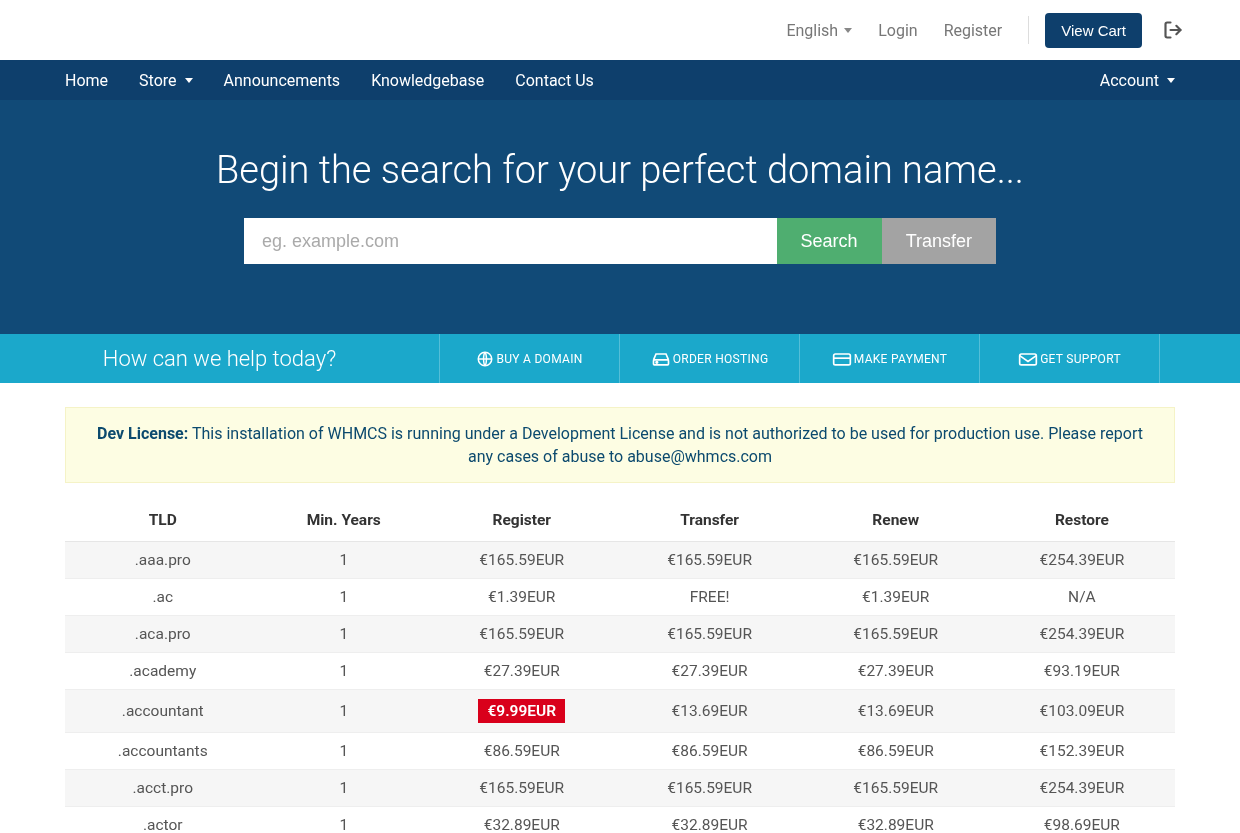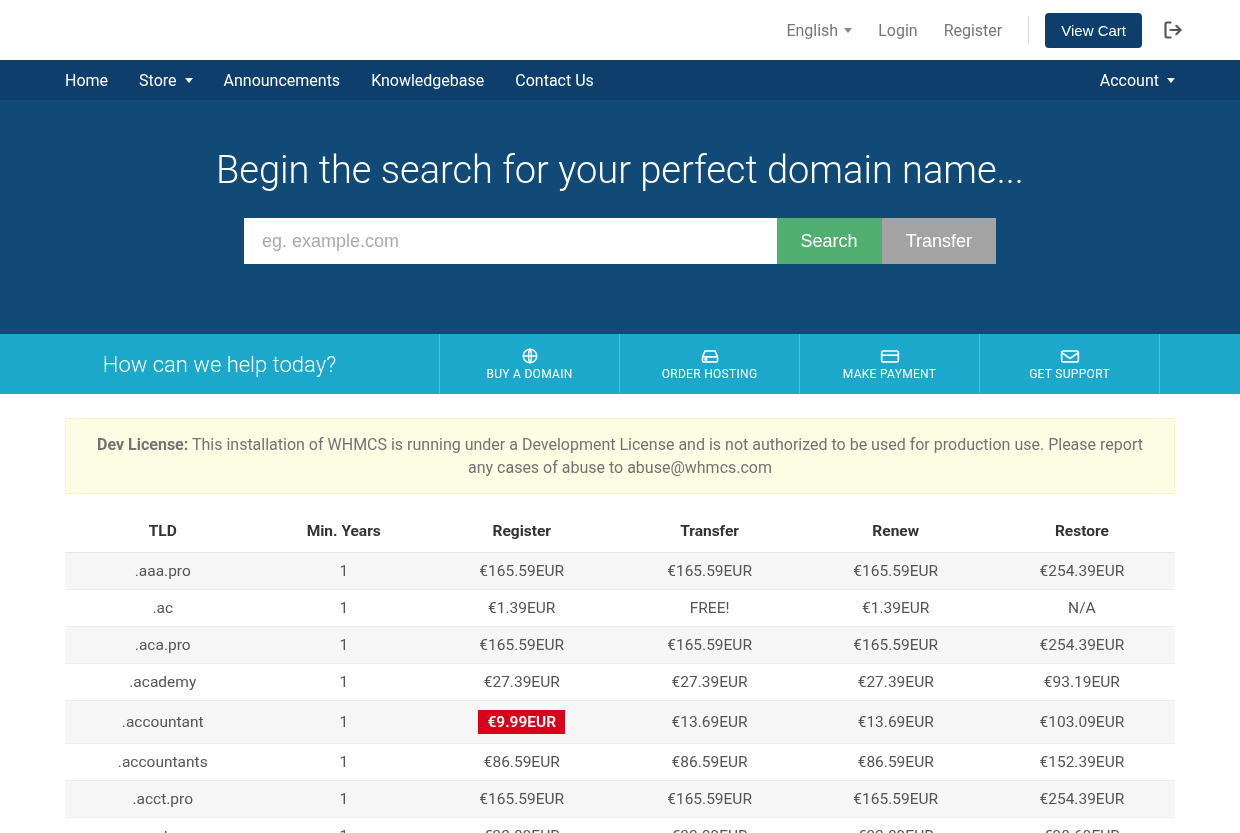--- a/index.html
+++ b/index.html
@@ -23,31 +23,31 @@
   
   .hero { background: #114a77; padding: 48px 0 70px; text-align: center; }
   .hero h1 { color: #fff; font-weight: 300; font-size: 38px; margin-bottom: 26px; }
   .search-row { display: inline-flex; width: 752px; max-width: 90%; }
   .search-input { flex: 1; height: 46px; border: none; padding: 12px 18px; font-size: 18px; color: #555; outline: none; }
   .search-input::placeholder { color: #aaa; }
   .btn-search { background: #4fae70; color: #fff; border: none; padding: 0 24px; font-size: 18px; cursor: pointer; }
   .btn-transfer { background: #a3a3a3; color: #fff; border: none; padding: 0 24px; font-size: 18px; cursor: pointer; }
 
   
-  .help-row { background: #1ba8cb; color: #fff; display: flex; height: 60px; }
+  .help-row { background: #1ba8cb; color: #fff; display: flex; height: 49px; }
   .help-text { flex: 0 0 440px; display: flex; align-items: center; justify-content: center; font-size: 22px; font-weight: 300; border-right: 1px solid rgba(255,255,255,.25); }
-  .help-cell { flex: 1; display: flex; flex-direction: column; align-items: center; justify-content: center; border-right: 1px solid rgba(255,255,255,.25); gap: 2px; cursor: pointer; }
+  .help-cell { flex: 1; display: flex; flex-direction: row; align-items: center; justify-content: center; border-right: 1px solid rgba(255,255,255,.25); gap: 2px; cursor: pointer; }
   .help-cell:last-child { border-right: none; }
   .help-row .spacer { flex: 0 0 80px; }
   .help-cell .ic { height: 18px; display: flex; align-items: center; justify-content: center; }
   .help-cell .lbl { font-size: 12px; letter-spacing: .3px; }
 
   
   .container { max-width: 1140px; margin: 0 auto; padding: 0 15px; }
-  .alert { background: #fdfde3; border: 1px solid #f5f3c7; color: #737373; padding: 14px 24px; margin: 24px 0 18px; text-align: center; font-size: 16px; line-height: 1.45; }
+  .alert { background: #fdfde3; border: 1px solid #f5f3c7; color: #0c4a6e; padding: 14px 24px; margin: 24px 0 18px; text-align: center; font-size: 16px; line-height: 1.45; }
   .alert b { font-weight: 700; }
 
   
   table.pricing { width: 100%; border-collapse: collapse; font-size: 15.5px; }
   table.pricing th { text-align: center; padding: 10px 8px 12px; font-weight: 700; color: #333; border-bottom: 1px solid #e6e6e6; }
   table.pricing td { text-align: center; padding: 9px 8px; border-bottom: 1px solid #eee; color: #555; }
   table.pricing tbody tr:nth-child(odd) td { background: #f6f6f6; }
   table.pricing tbody tr:nth-child(even) td { background: #fff; }
   .badge-red { background: #d9001b; color: #fff; padding: 3px 9px; display: inline-block; font-weight: 600; }
 

